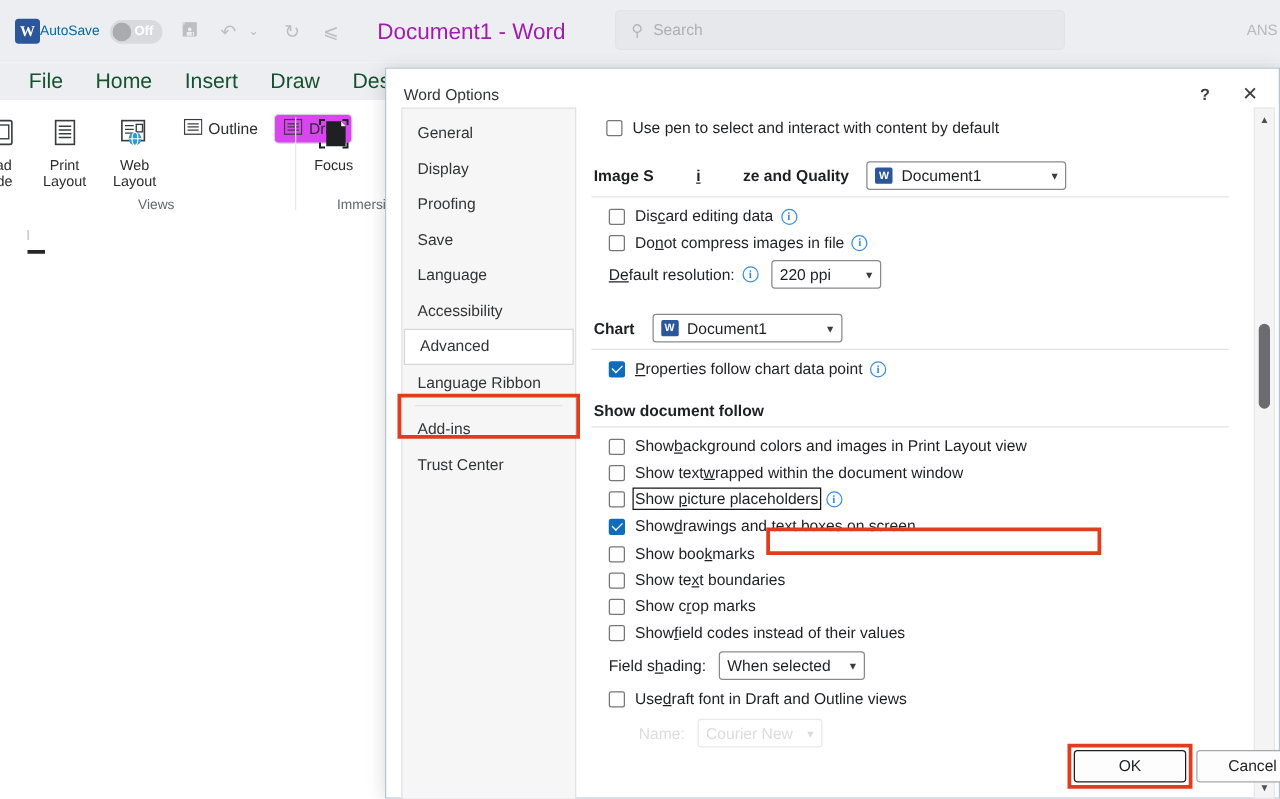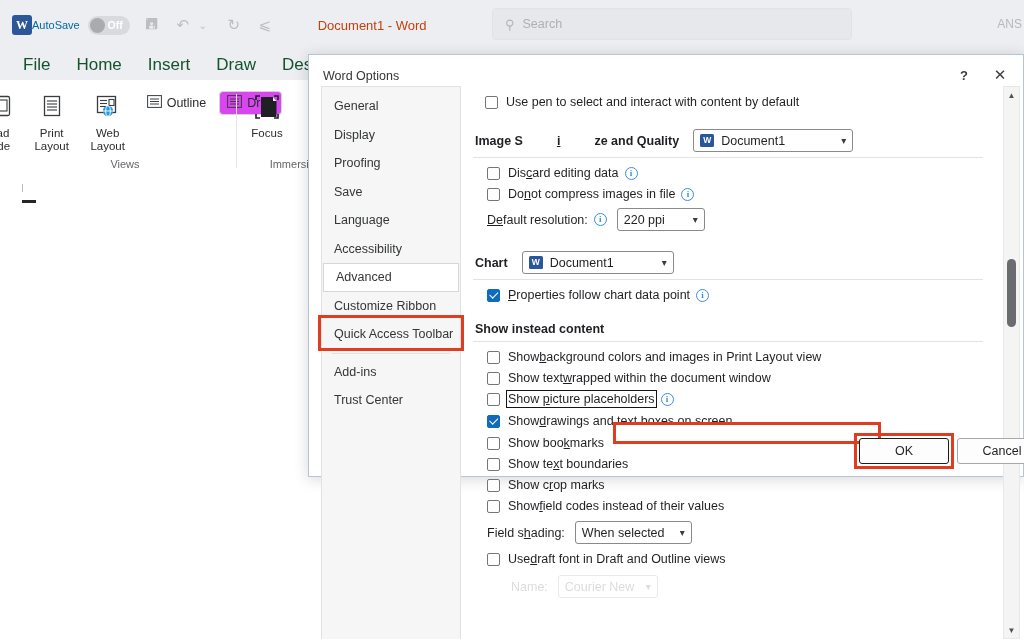--- a/index.html
+++ b/index.html
@@ -37,21 +37,21 @@
     width: 15px; height: 15px; border-radius: 50%;
     background: #a9abaf; margin-left: 2px;
   }
   .autosave-off {
     position: absolute; right: 7px; font-size: 10.5px; color: #ffffff; font-weight: 600;
   }
   .qat-icon {
     margin-left: 13px; color: #bcbec2; font-size: 15px;
     display: flex; align-items: center; justify-content: center; width: 18px;
   }
-  .doc-title { margin-left: 44px; font-size: 13px; color: #c2410c; }
+  .doc-title { margin-left: 28px; font-size: 18px; color: #a21caf; }
   .search-box {
     position: absolute; left: 492px; top: 8px; width: 360px; height: 32px;
     background: #e6e8eb; border-radius: 4px; display: flex; align-items: center;
     border: 1px solid #e1e3e6;
   }
   .search-icon { margin-left: 12px; color: #b4b6ba; font-size: 13px; }
   .search-ph { margin-left: 8px; font-size: 12.5px; color: #aeb0b4; }
   .ansi-text {
     position: absolute; right: 2px; top: 17px; font-size: 12px; color: #b7b9bd;
   }
@@ -97,21 +97,21 @@
   }
   .doc-dash {
     position: absolute; left: 22px; top: 16px; width: 14px; height: 3px; background: #252628;
   }
   .doc-caret {
     position: absolute; left: 22px; top: 0px; width: 1px; height: 8px; background: #b9bbbe;
   }
 
   
   .dialog {
-    position: absolute; left: 308px; top: 54px; width: 716px; height: 423px;
+    position: absolute; left: 308px; top: 54px; width: 716px; height: 585px;
     background: #ffffff; border: 1px solid #b6c4d6;
     box-shadow: 0 2px 14px rgba(0,0,0,0.16);
   }
   .dlg-title {
     position: absolute; left: 14px; top: 14px; font-size: 12.5px; color: #333537;
   }
   .dlg-help, .dlg-close {
     position: absolute; top: 7px; width: 30px; height: 26px;
     display: flex; align-items: center; justify-content: center;
     font-size: 13px; color: #3a3c3e;
@@ -372,22 +372,21 @@
 
     <div class="nav-panel">
       <div style="height:5px"></div>
       <div class="nav-item">General</div>
       <div class="nav-item">Display</div>
       <div class="nav-item">Proofing</div>
       <div class="nav-item">Save</div>
       <div class="nav-item">Language</div>
       <div class="nav-item">Accessibility</div>
       <div class="nav-item selected">Advanced</div>
-      <div class="nav-item">Customize Ribbon</div>
-      <div class="nav-item">Quick Access Toolbar</div>
+      <div class="nav-item">Language Ribbon</div>
       <div class="nav-sep"></div>
       <div class="nav-item">Add-ins</div>
       <div class="nav-item">Trust Center</div>
     </div>
     <div class="ann-red" style="left:9px;top:260px;width:146px;height:36px"></div>
 
     <div class="content">
 
       <div class="row" style="margin-top:9px;margin-left:12px">
         <span class="cb"></span>
@@ -443,21 +442,21 @@
       </div>
       <div class="hr" style="margin-top:5px;width:510px"></div>
 
       <div class="row" style="margin-top:8px;margin-left:14px">
         <span class="cb checked"></span>
         <span class="u">P</span>
           <span>roperties follow chart data point</span>
         <span class="info-i">i</span>
       </div>
 
-      <div class="sect-hdr" style="margin-left:2px;margin-top:20px">Show instead content</div>
+      <div class="sect-hdr" style="margin-left:2px;margin-top:20px">Show document follow</div>
       <div class="hr" style="margin-top:5px;width:510px"></div>
 
       <div class="row" style="margin-top:8px;margin-left:14px">
         <span class="cb"></span>
         <span>Show </span>
           <span class="u">b</span>
           <span>ackground colors and images in Print Layout view</span>
       </div>
 
       <div class="row" style="margin-top:7px;margin-left:14px">

